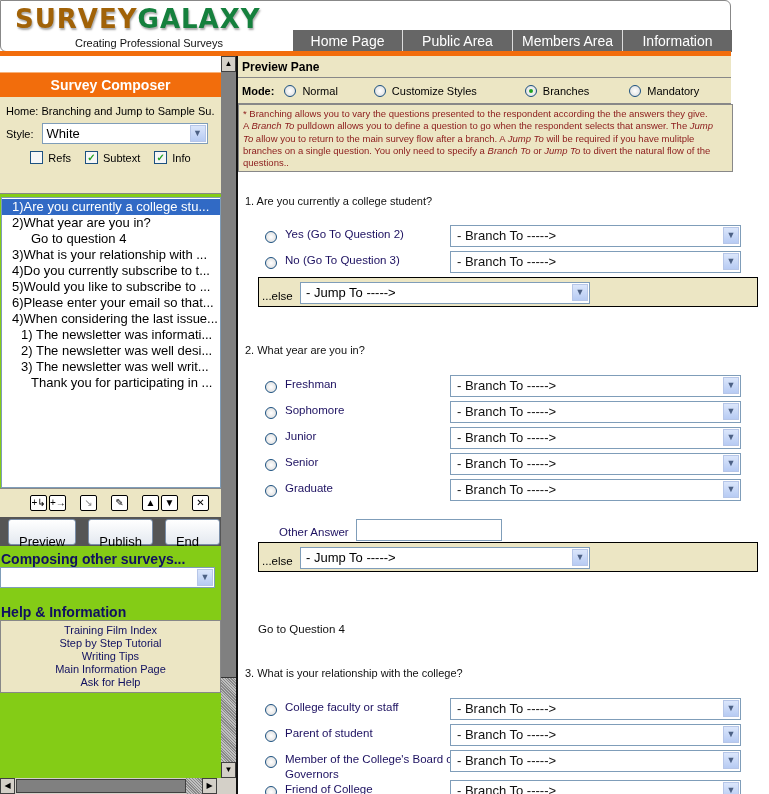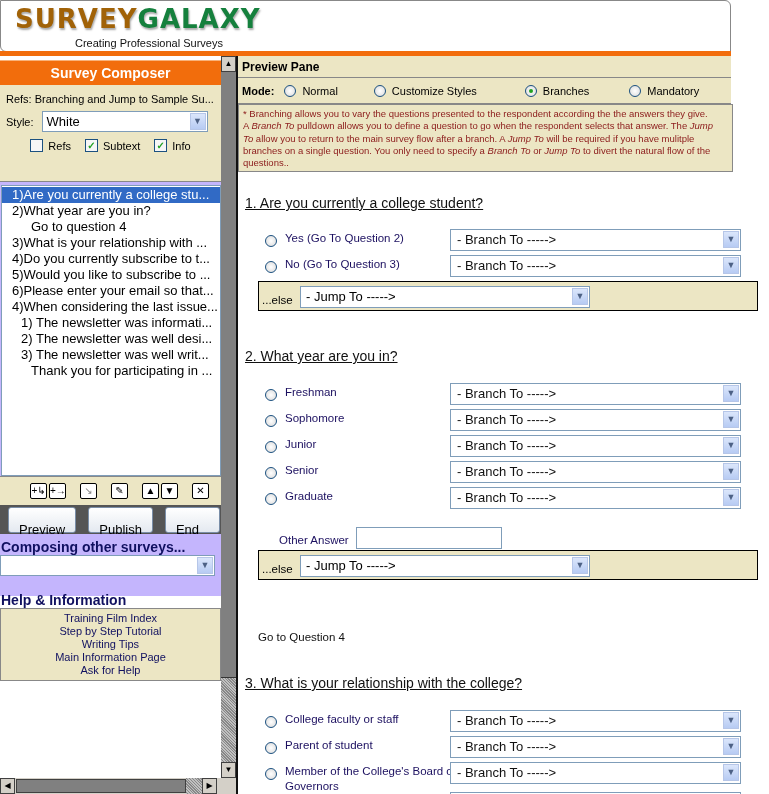--- a/index.html
+++ b/index.html
@@ -10,21 +10,21 @@
   .logo { position: absolute; left: 14px; top: 3px; font-family: "DejaVu Sans", sans-serif; font-weight: bold; font-size: 26px; letter-spacing: 1px; }
   .logo .s1 { color: #a16207; text-shadow: 1px 2px 2px #aaa; }
   .logo .s2 { color: #15803d; text-shadow: 1px 2px 2px #aaa; }
   .tagline { position: absolute; left: 74px; top: 36px; font-size: 11px; color: #111; }
   .nav { position: absolute; left: 292px; top: 29px; width: 439px; height: 22px; background: #666; display: flex; }
   .nav-item { flex: 1; color: #fff; font-size: 14px; text-align: center; line-height: 22px; border-right: 1px solid #ddd; }
   .nav-item:last-child { border-right: none; }
   .orange-bar { position: absolute; left: 0; top: 51px; width: 731px; height: 5px; background: #f26d0c; }
 
   
-  .left { position: absolute; left: 0; top: 60px; width: 221px; height: 536px; background: #c4b5fd; }
+  .left { position: absolute; left: 0; top: 72px; width: 221px; height: 722px; background: #84cc16; }
   .composer-title { height: 25px; background: #f26d0c; color: #fff; font-weight: bold; font-size: 14px; text-align: center; line-height: 25px; border-top: 1px solid #f8b27a; }
   .composer-box { background: #ece6c4; padding: 4px 6px; height: 97px; border-bottom: 1px solid #888; }
   .name-line { font-size: 11px; margin-top: 4px; white-space: nowrap; overflow: hidden; }
   .style-line { display: flex; align-items: center; margin-top: 6px; font-size: 11px; }
   .style-select { margin-left: 8px; width: 166px; height: 21px; border: 1px solid #7f9db9; background: #fff; font-size: 13px; padding-left: 4px; line-height: 19px; position: relative; }
   .select-arrow { position: absolute; right: 1px; top: 1px; width: 16px; height: 17px; background: linear-gradient(#dbe6fb,#b7cbf3); border: 1px solid #b6c6e8; color: #4d6185; font-size: 9px; text-align: center; line-height: 15px; }
   .checks { display: flex; justify-content: center; gap: 14px; margin-top: 7px; font-size: 11px; }
   .chk { display: flex; align-items: center; gap: 5px; }
   .cbox { width: 13px; height: 13px; border: 1px solid #1c5180; background: #f6f6f6; font-size: 10px; color: #21a121; line-height: 11px; text-align: center; font-weight: bold; }
 
@@ -59,49 +59,55 @@
   .right { position: absolute; left: 236px; top: 56px; width: 495px; height: 738px; border-left: 2px solid #111; background: #fff; }
   .pp-title { height: 22px; background: #ece6c4; font-weight: bold; font-size: 12px; padding-left: 4px; line-height: 22px; border-bottom: 1px solid #888; }
   .mode-row { height: 26px; background: #ece6c4; display: flex; align-items: center; padding-left: 4px; border-bottom: 1px solid #888; font-size: 11px; }
   .mode-label { font-weight: bold; font-size: 11px; margin-right: 10px; }
   .mode-opt { display: flex; align-items: center; gap: 6px; }
   .radio { width: 12px; height: 12px; border-radius: 50%; border: 1px solid #1c5180; background: radial-gradient(#fff,#d8d8d8); position: relative; flex-shrink: 0; }
   .radio.on::after { content: ""; position: absolute; left: 3px; top: 3px; width: 4px; height: 4px; border-radius: 50%; background: #21a121; }
   .info-box { background: #ece6c4; border: 1px solid #888; color: #8b1a1a; font-size: 9.5px; line-height: 12.3px; padding: 3px 17px 4px 4px; width: 495px; height: 68px; }
   .info-box i { font-style: italic; }
 
-  .q-title { font-size: 14px; color: #111; padding-left: 7px; text-decoration: underline; }
+  .q-title { font-size: 11px; color: #111; padding-left: 7px; }
   .opt-row { position: relative; height: 26px; }
   .opt-radio { position: absolute; left: 27px; top: 6px; }
   .opt-label { position: absolute; left: 47px; top: 2px; font-size: 11.5px; color: #1c1060; line-height: 15px; }
   .branch-select { position: absolute; left: 212px; top: 0; width: 291px; height: 22px; border: 1px solid #7f9db9; background: #fff; font-size: 13px; padding-left: 6px; line-height: 20px; color: #111; }
   .else-row { position: relative; margin-left: 20px; width: 500px; height: 30px; border: 1px solid #000; background: #ece6c4; }
   .else-label { position: absolute; left: 3px; top: 12px; font-size: 11.5px; }
   .jump-select { position: absolute; left: 41px; top: 4px; width: 290px; height: 22px; border: 1px solid #7f9db9; background: #fff; font-size: 13px; padding-left: 5px; line-height: 20px; }
   .other-ans { position: relative; height: 24px; }
   .other-ans .lbl { position: absolute; left: 41px; top: 8px; font-size: 11.5px; color: #1c1060; }
   .other-ans .inp { position: absolute; left: 118px; top: 1px; width: 146px; height: 22px; border: 1px solid #7f9db9; background: #fff; }
   .goto { font-size: 11.5px; padding-left: 20px; color: #111; }
 </style>
 </head>
 <body>
 
 <div class="header">
   <div class="logo">
     <span class="s1">SURVEY</span><span class="s2">GALAXY</span>
   </div>
   <div class="tagline">Creating Professional Surveys</div>
+  <div class="nav">
+    <div class="nav-item">Home Page</div>
+    <div class="nav-item">Public Area</div>
+    <div class="nav-item">Members Area</div>
+    <div class="nav-item">Information</div>
+  </div>
 </div>
 <div class="orange-bar"></div>
 
 <div class="left">
   <div class="composer-title">Survey Composer</div>
   <div class="composer-box">
     <div class="name-line">
-      <span>Refs:</span>
+      <span>Home:</span>
       <span>Branching and Jump to Sample Su...</span>
     </div>
     <div class="style-line">
       <span>Style:</span>
       <div class="style-select">
         <span>White</span>
         <div class="select-arrow">▼</div>
       </div>
     </div>
     <div class="checks">

